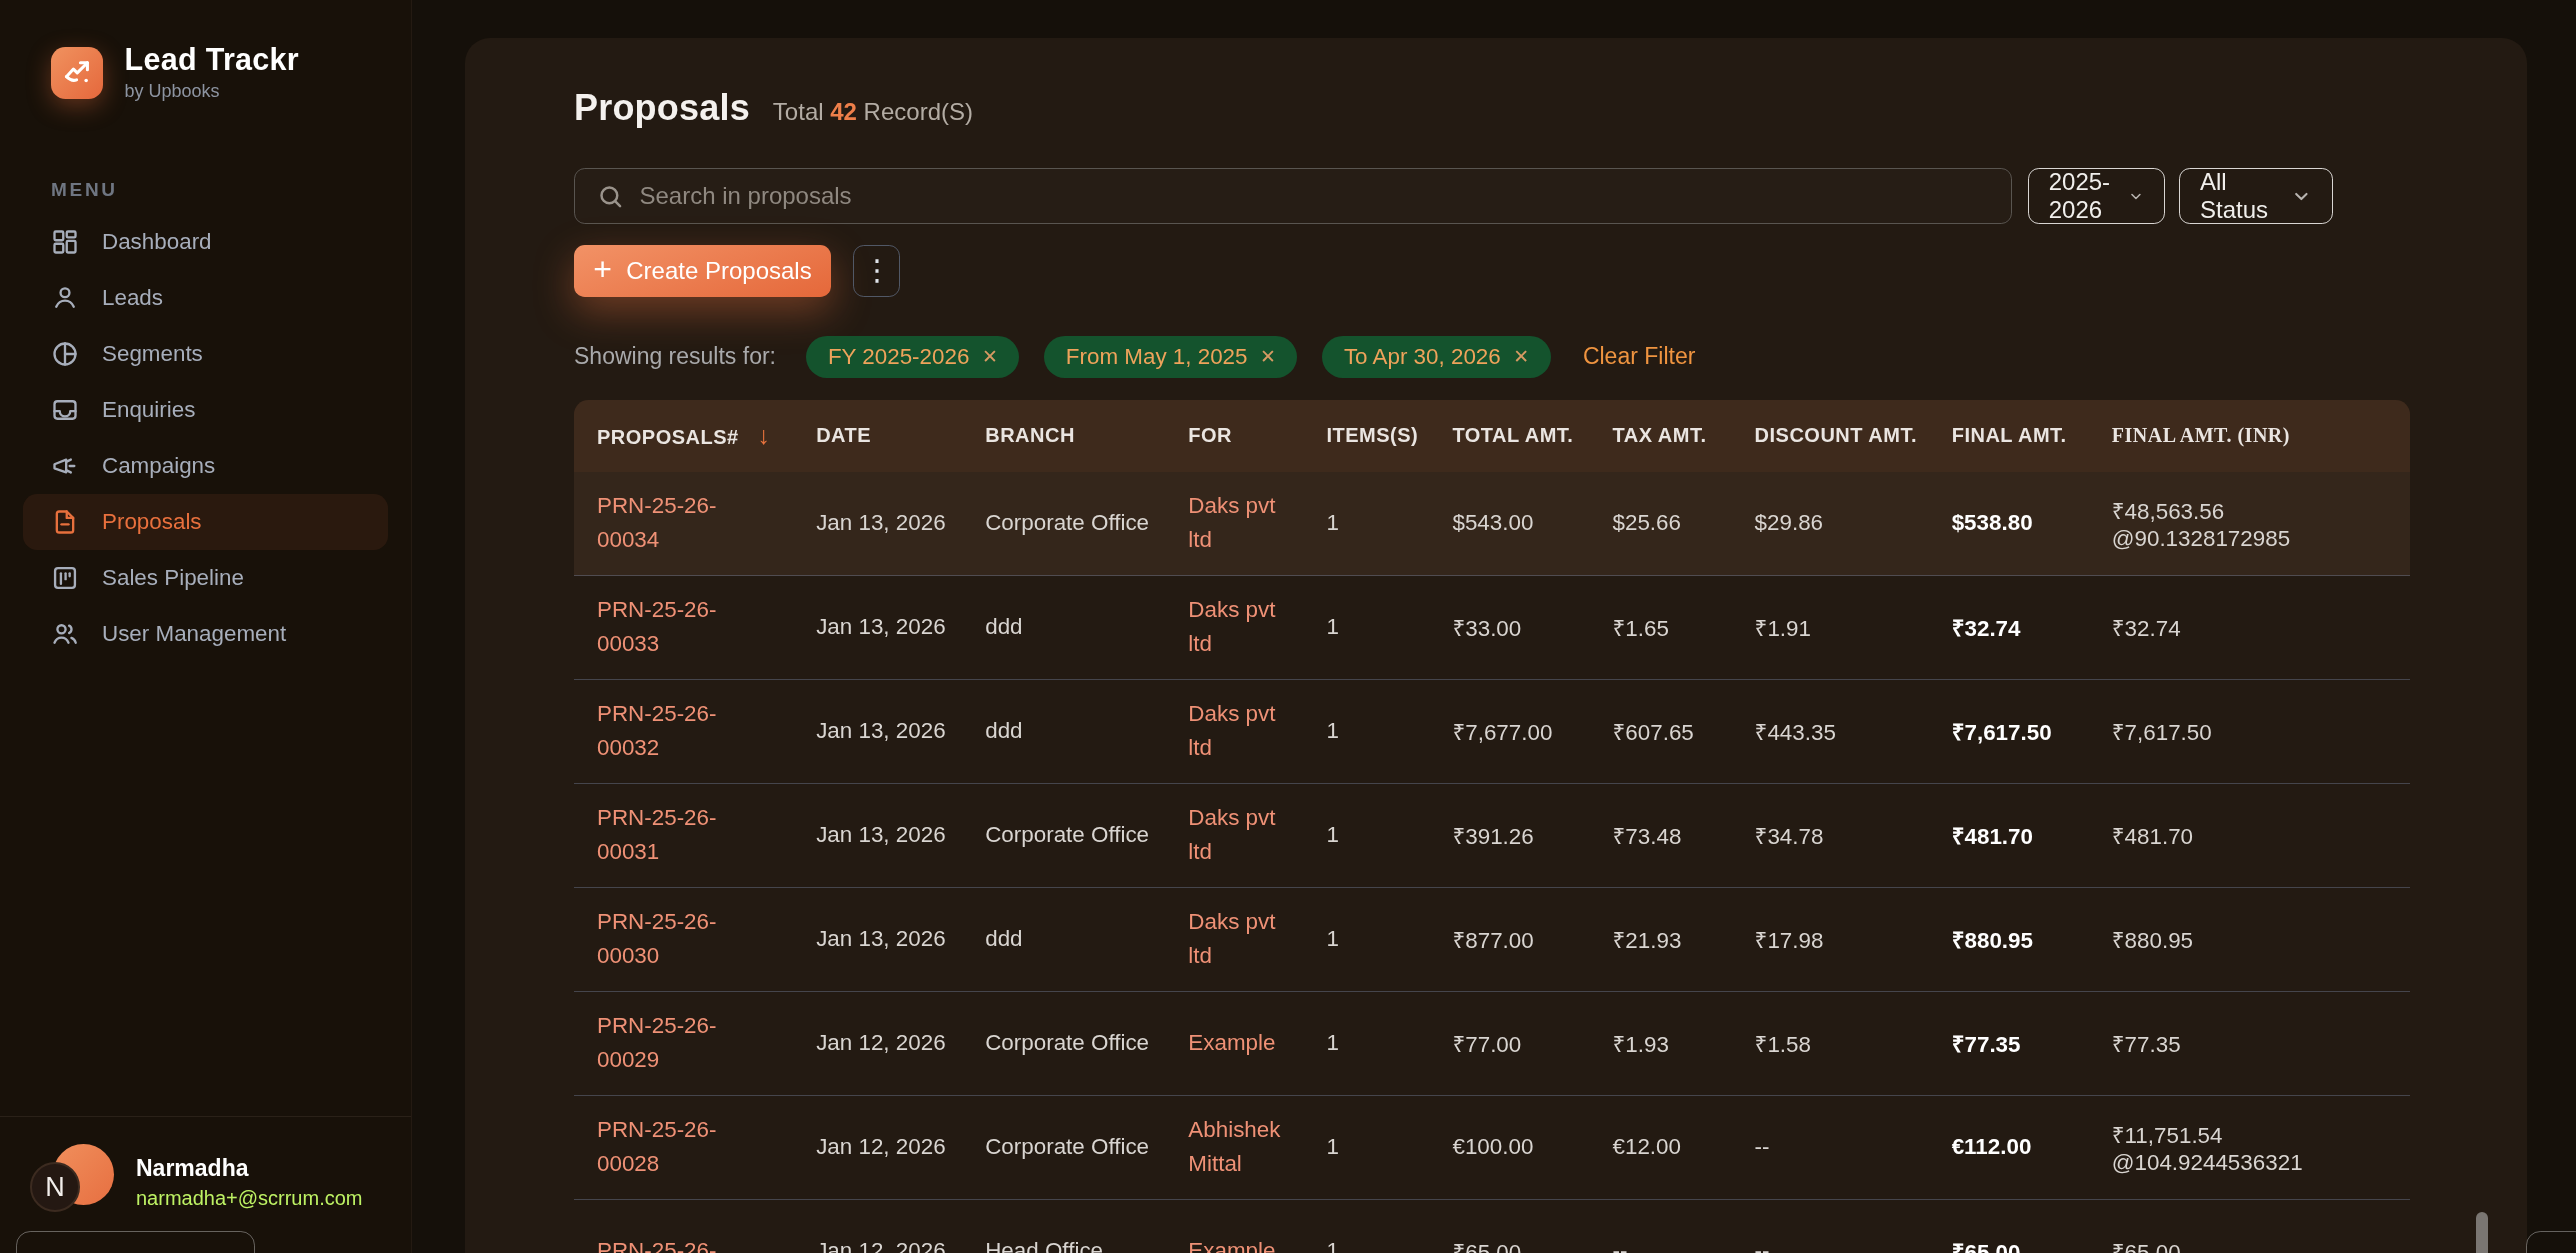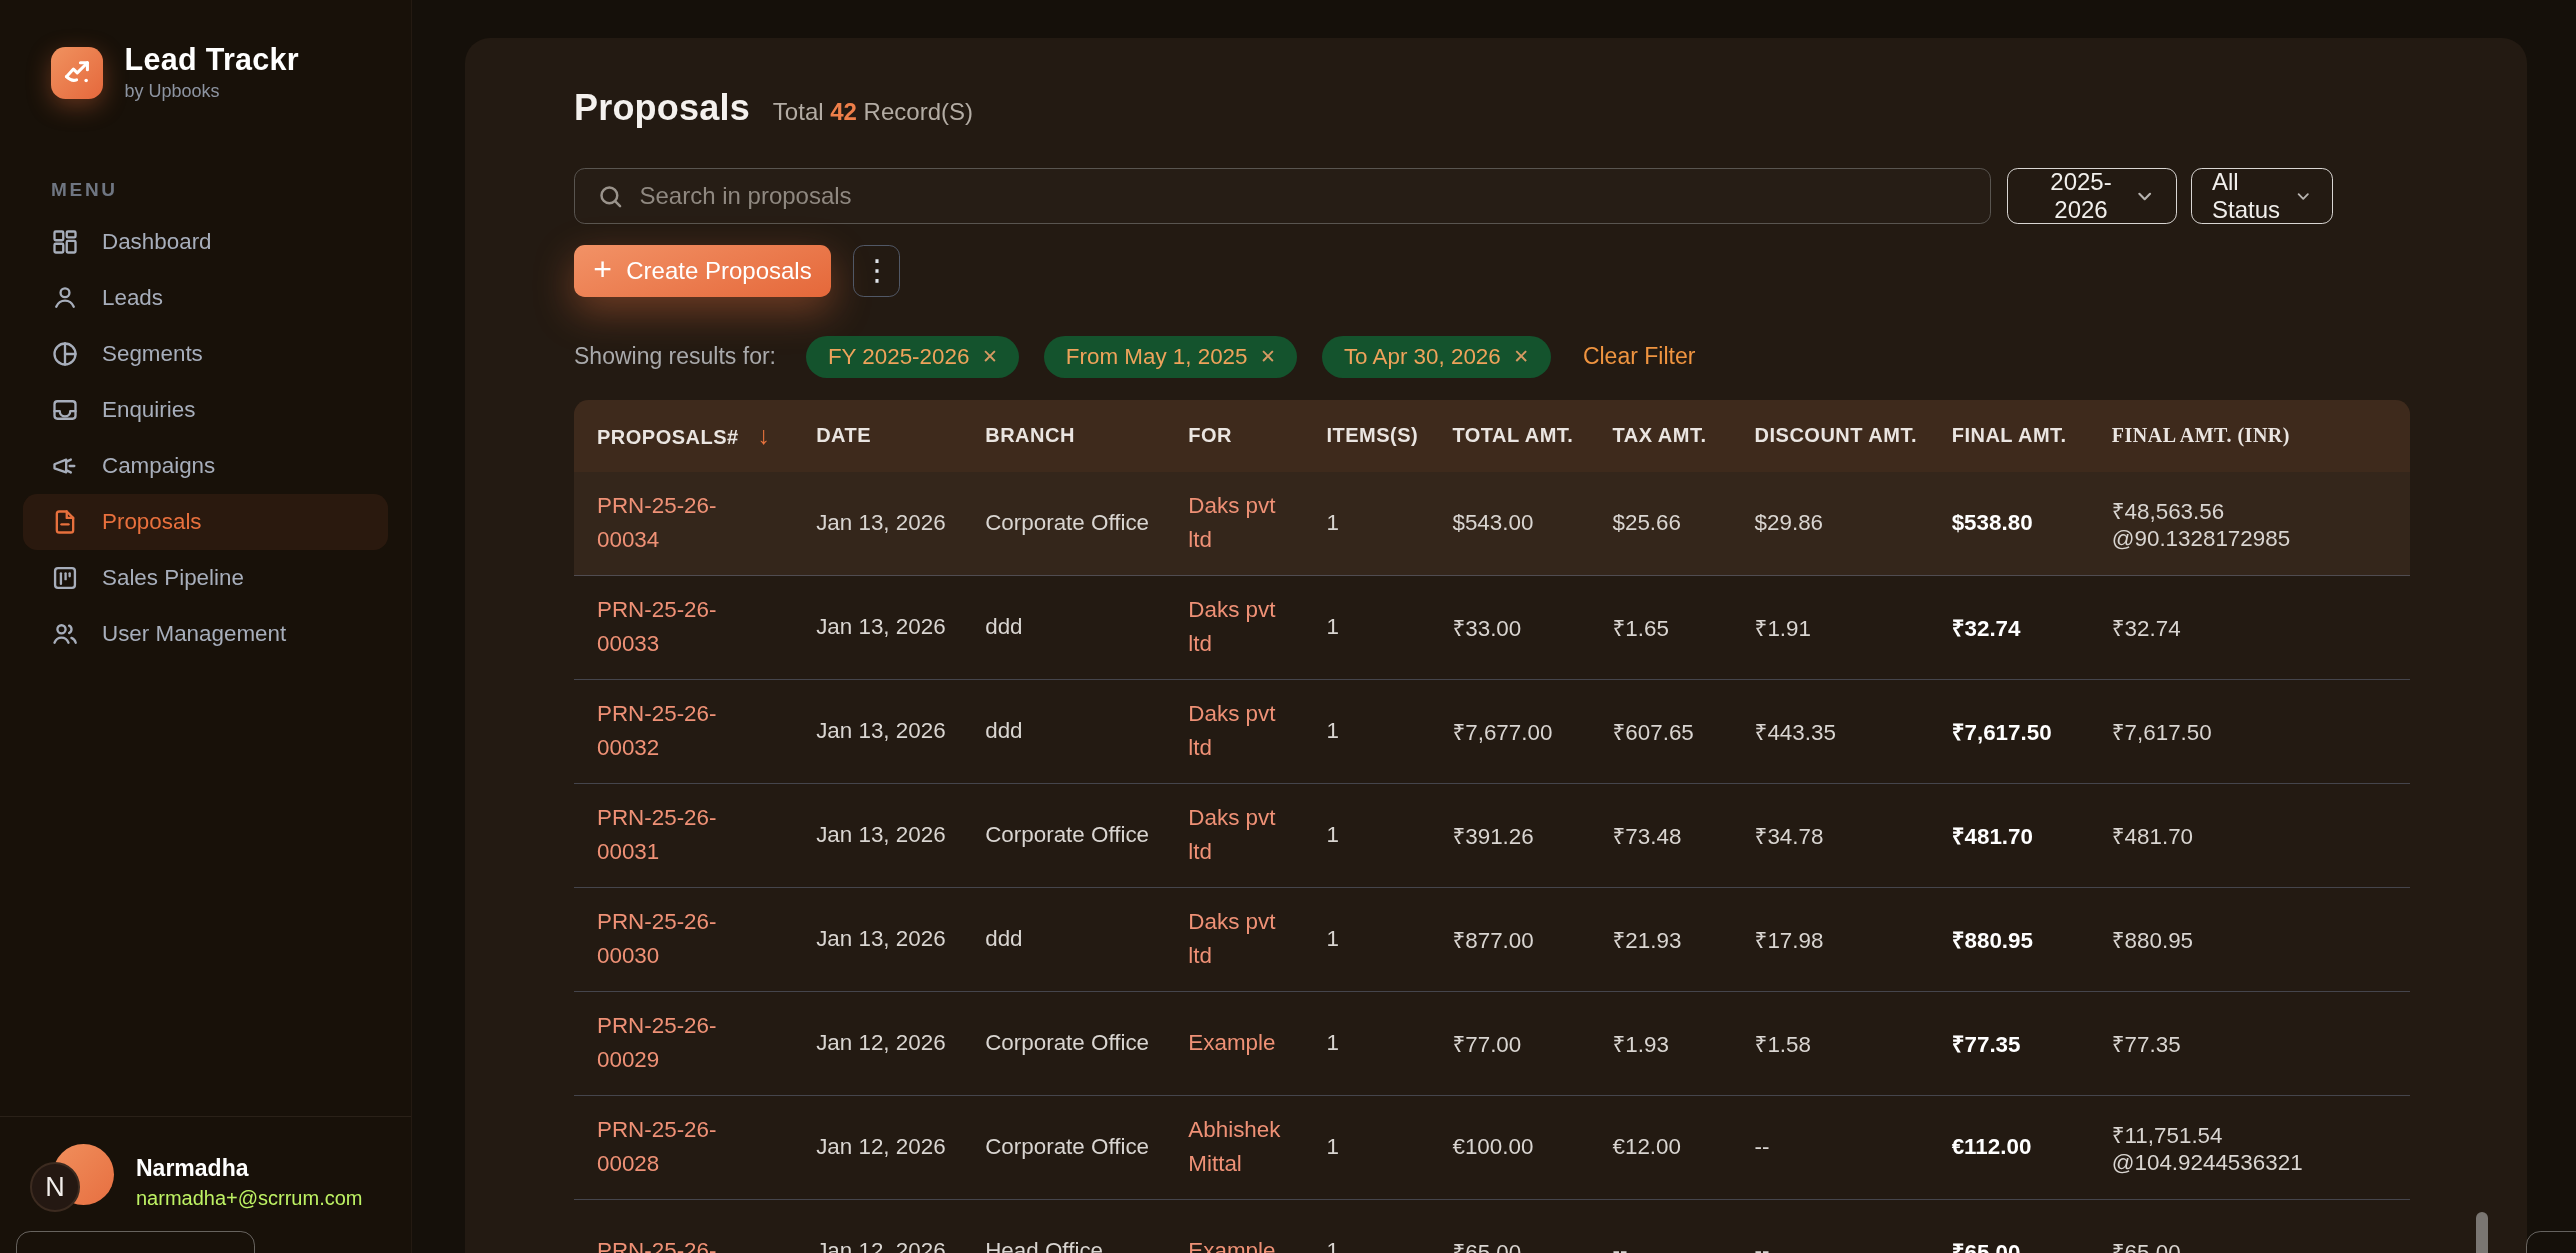--- a/index.html
+++ b/index.html
@@ -56,22 +56,22 @@
   .search { flex:1; height:56px; border:0.9px solid #595550; border-radius:10.8px;
             background:#261d15; display:flex; align-items:center; padding:0 21.5px; gap:16px; }
   .search svg { width:27px; height:27px; stroke:#9a938b; fill:none; stroke-width:2.2; stroke-linecap:round; }
   .search input { flex:1; background:transparent; border:none; outline:none;
                   font-size:24px; color:#e8e4df; font-family:"Liberation Sans",sans-serif; }
   .search input::placeholder { color:#8f8880; }
   .dd { height:56px; border:1.8px solid #d9d6d3; border-radius:10.8px; background:transparent;
         display:flex; align-items:center; justify-content:space-between; padding:0 20px;
         color:#f1efec; font-size:24px; cursor:pointer; }
   .dd svg { width:23px; height:23px; stroke:#b7b3af; fill:none; stroke-width:2.4; stroke-linecap:round; stroke-linejoin:round; }
-  .dd-year   { width:170px; margin-left:16px;text-align:center; }
-  .dd-status { width:142px; margin-left:14.3px; margin-right:77px; }
+  .dd-year   { width:137px; margin-left:16px; }
+  .dd-status { width:154px; margin-left:14.3px; margin-right:77px; }
 
   .actions-row { margin-top:20.6px; display:flex; align-items:center; gap:22.4px; }
   .btn-create { width:257px; height:52px; border:none; border-radius:10.8px; cursor:pointer;
                 background:linear-gradient(160deg,#f29266 0%,#e5683a 100%);
                 color:#fff; font-size:24px; font-family:"Liberation Sans",sans-serif;
                 display:flex; align-items:center; justify-content:center; gap:14.3px;
                 box-shadow:0 14.3px 39px rgba(236,116,66,.38); }
   .btn-create .plus { font-size:32px; font-weight:normal; line-height:1; margin-top:-3.6px; }
   .btn-more { width:47px; height:52px; border-radius:10.8px; border:0.9px solid #515866;
               background:transparent; color:#dfe3ea; font-size:29px; cursor:pointer;

